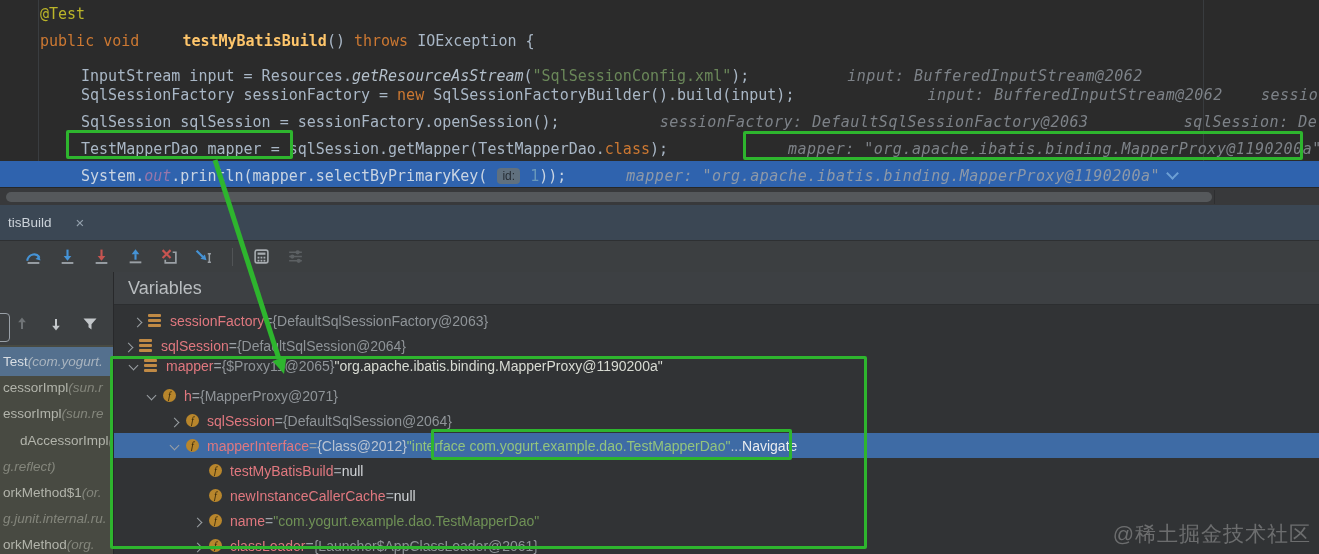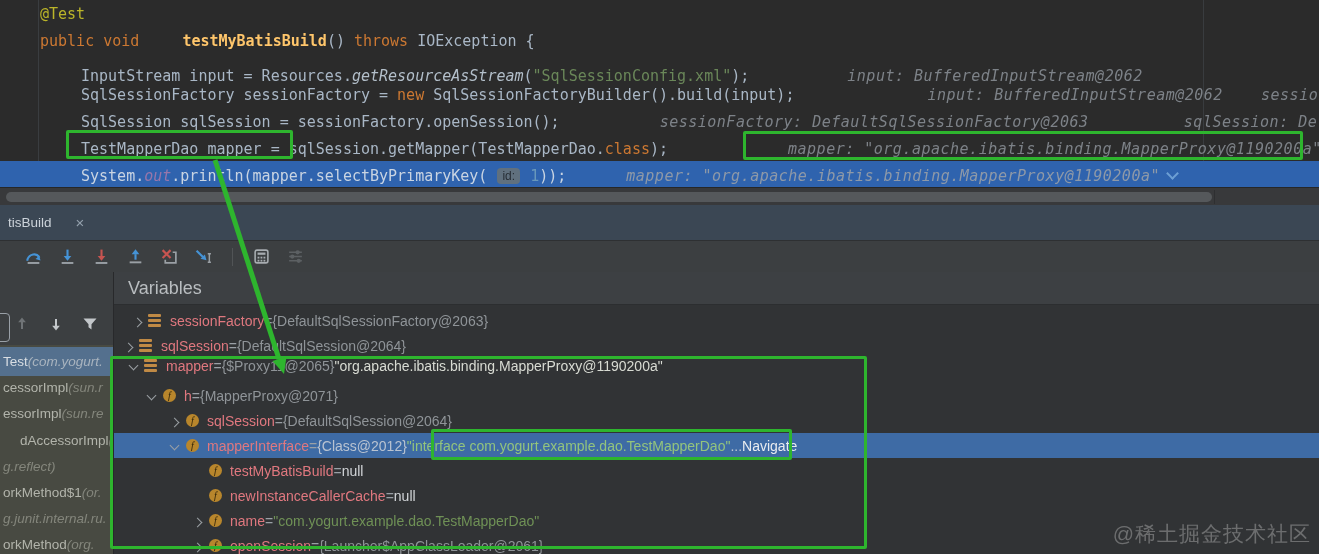--- a/index.html
+++ b/index.html
@@ -337,21 +337,21 @@
         <span class="vname">name</span>
         <span class="veq"> = </span>
         <span class="v-sg2">"com.yogurt.example.dao.TestMapperDao"</span>
       </div>
       <div class="vrow" style="top: 228px; padding-left: 76px;">
         <span class="vchev col"><i></i></span>
         <span class="vico"><svg width="15" height="15" viewBox="0 0 15 15">
             <circle cx="7.5" cy="7.5" r="6.5" fill="#b8862c"></circle>
             <text x="7.5" y="11" font-size="10" font-style="italic" text-anchor="middle" fill="#33260a" font-family="'Liberation Serif',serif">f</text>
           </svg></span>
-        <span class="vname">openSession</span>
+        <span class="vname">classLoader</span>
         <span class="veq"> = </span>
         <span class="v-ref">{Launcher$AppClassLoader@2061}</span>
       </div>
     </div>
 
   <div class="vdivider"></div>
 
   <div class="gbox" style="left:66px;top:130px;width:221px;height:23px;"></div>
   <div class="gbox" style="left:743px;top:131px;width:554px;height:23px;"></div>
   <div class="gbox" style="left:110px;top:356px;width:751px;height:187px;"></div>

